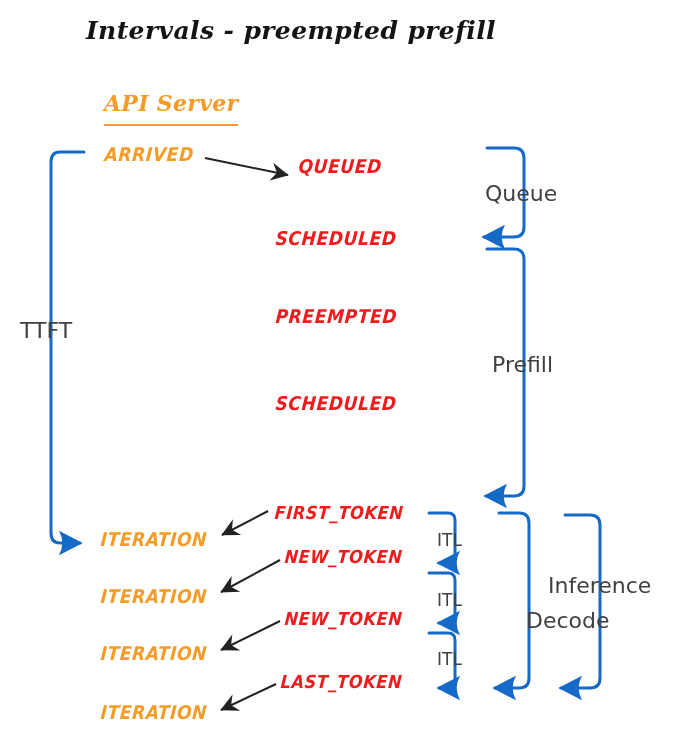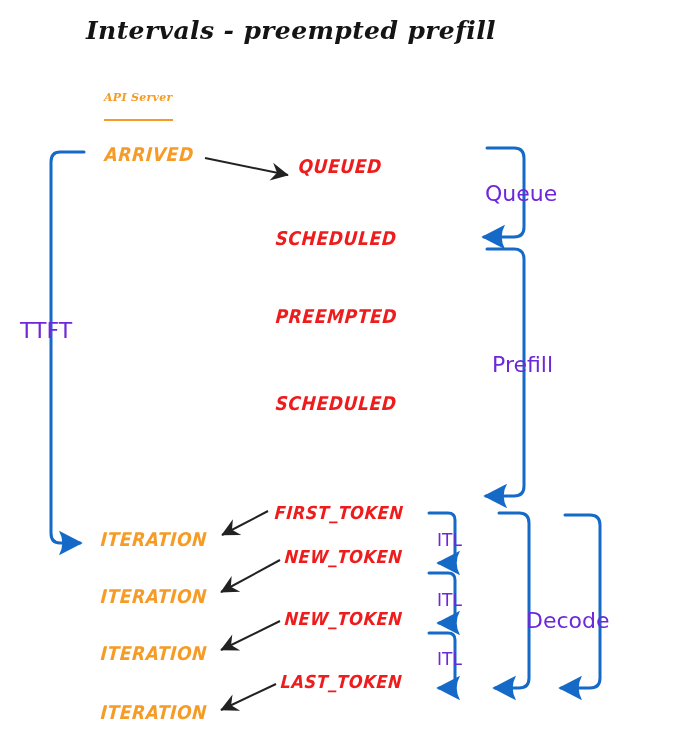--- a/index.html
+++ b/index.html
@@ -34,23 +34,23 @@
     font-weight: bold;
     font-size: 25px;
     color: #141414;
     letter-spacing: 0.4px;
   }
   
   .colhead {
     font-family: "DejaVu Serif", serif;
     font-style: italic;
     font-weight: bold;
-    font-size: 11px;
+    font-size: 22px;
     letter-spacing: 0.3px;
-    padding-bottom: 16px;
+    padding-bottom: 10px;
     border-bottom: 2px solid currentColor;
   }
   .c-orange { color: #F59B26; }
   .c-red    { color: #EE1C1C; }
 
   
   .state {
     font-family: "DejaVu Sans Condensed", "DejaVu Sans", sans-serif;
     font-style: italic;
     font-weight: bold;
@@ -58,21 +58,21 @@
     letter-spacing: 0.6px;
     transform: skewX(-4deg);
     transform-origin: left bottom;
   }
   .state.small { font-size: 18px; }
 
   
   .annot {
     font-family: "DejaVu Sans", sans-serif;
     font-size: 22px;
-    color: #6d28d9;
+    color: #404040;
     font-weight: 400;
   }
   .annot.sm {
     font-size: 17px;
   }
 </style>
 </head>
 <body>
 
 <div id="canvas">
@@ -153,18 +153,19 @@
   <div class="txt state c-red" style="left:275px; top:394px;">SCHEDULED</div>
   <div class="txt state c-red small" style="left:274px; top:504px;">FIRST_TOKEN</div>
   <div class="txt state c-red small" style="left:284px; top:548px;">NEW_TOKEN</div>
   <div class="txt state c-red small" style="left:284px; top:610px;">NEW_TOKEN</div>
   <div class="txt state c-red small" style="left:280px; top:673px;">LAST_TOKEN</div>
 
   <div class="txt annot" style="left:20px; top:320px;">TTFT</div>
   <div class="txt annot" style="left:485px; top:183px;">Queue</div>
   <div class="txt annot" style="left:492px; top:354px;">Prefill</div>
   <div class="txt annot" style="left:481px; top:610px;margin-left:45px;">Decode</div>
+  <div class="txt annot" style="left:548px; top:575px;">Inference</div>
 
   <div class="txt annot sm" style="left:437px; top:532px;">ITL</div>
   <div class="txt annot sm" style="left:437px; top:592px;">ITL</div>
   <div class="txt annot sm" style="left:437px; top:651px;">ITL</div>
 
 </div>
 
 </body></html>

